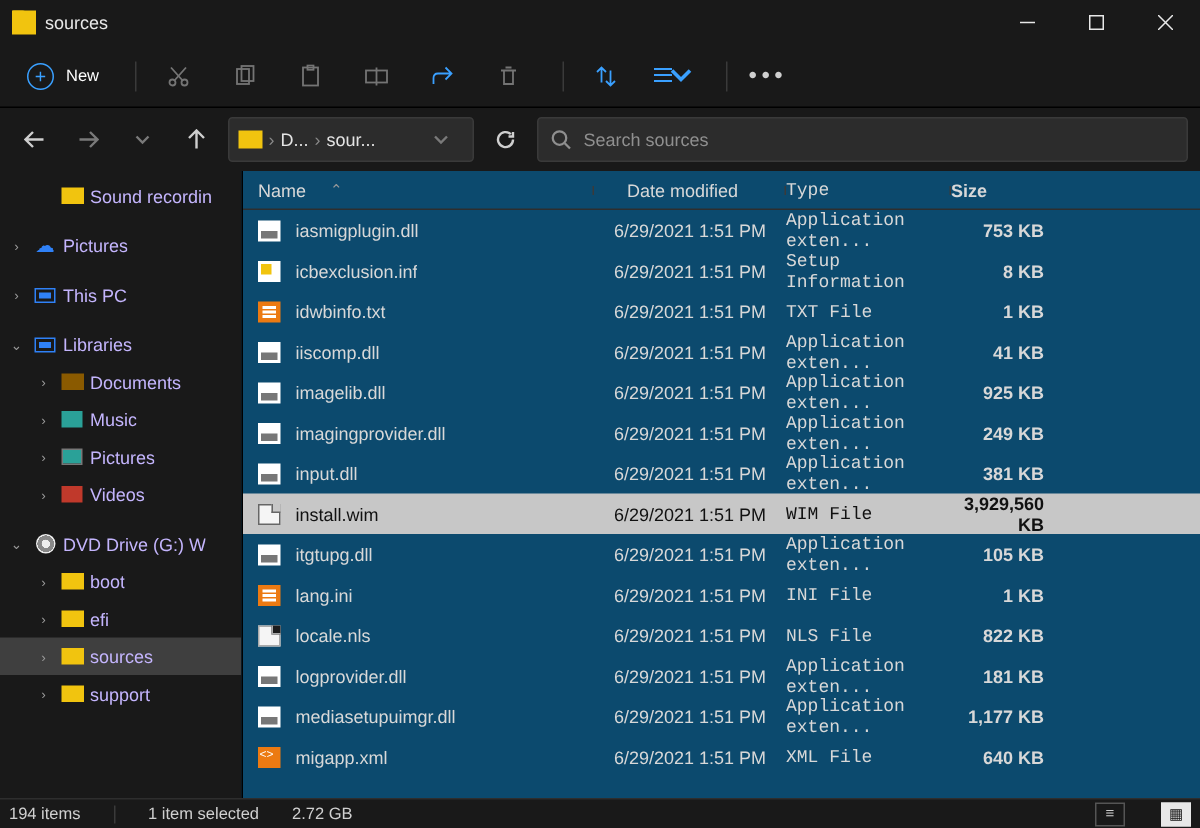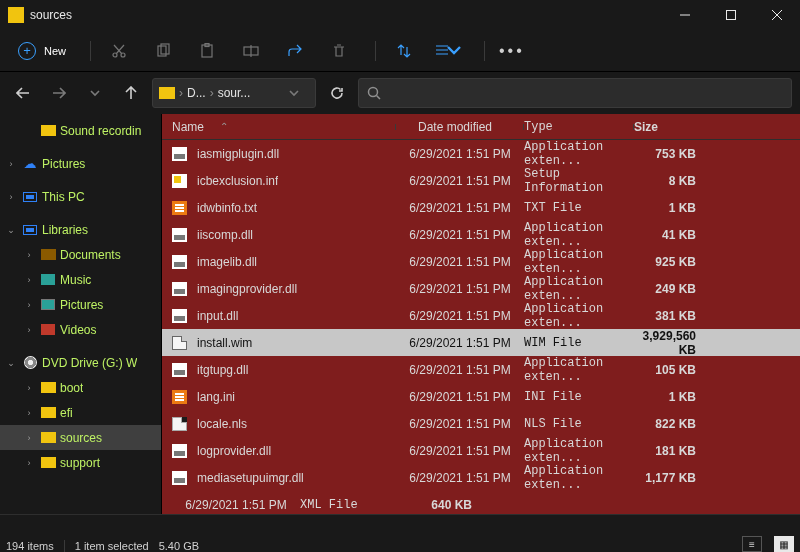--- a/index.html
+++ b/index.html
@@ -40,33 +40,33 @@
   .search svg { width:14px; height:14px; stroke:#8f8f8f; stroke-width:1.5; fill:none; margin-right:8px;}
   .search input { flex:1; background:transparent; border:none; outline:none; color:#e4e4e4; font-size:12px;}
   .search input::placeholder{color:#8f8f8f;}
   
   .split { flex:1; display:flex; min-height:0;}
   .tree { width:161px; background:#191919; overflow:hidden; padding-top:4px;}
   .trow { height:25px; display:flex; align-items:center; padding-left:4px; gap:4px; white-space:nowrap;}
   .trow.sel { background:#3f3f3f; }
   .tw-chev { width:14px; display:flex; justify-content:center; color:#9a9a9a; font-size:9px;}
   .tw-space{ width:14px;}
-  .tlabel { color:#bef264; overflow:hidden; text-overflow:ellipsis;}
+  .tlabel { color:#c4b5fd; overflow:hidden; text-overflow:ellipsis;}
   .ticon { width:16px; height:14px; display:inline-flex; align-items:center; justify-content:center;}
   .ic-folder{ width:15px; height:11px; background:#f1c40f;}
   .ic-blue{ width:14px; height:10px; display:inline-block; border:1px solid #2f81f7;}
   .ic-blue::after{content:"";display:block;width:8px;height:4px;background:#2f81f7;margin:2px 0 0 2px;}
   .ic-disc{ width:13px; height:13px; border-radius:50%; background:radial-gradient(circle,#eee 0 30%, #888 31% 60%, #eee 61% 100%);}
   .ic-img{ width:14px; height:11px; background:linear-gradient(#2aa198,#2aa198); position:relative; border:1px solid #777;}
   .ic-vid{ width:14px; height:11px; background:#c0392b; position:relative;}
   .ic-music{ width:14px; height:11px; background:#2aa198;}
   .ic-cloud{ color:#2f81f7; font-size:13px;}
   .tsep{ height:8px;}
   
-  .list { flex:1; background:#7f1d1d; display:flex; flex-direction:column; border-left:1px solid #000;}
+  .list { flex:1; background:#0c4a6e; display:flex; flex-direction:column; border-left:1px solid #000;}
   .cols { height:26px; display:flex; align-items:center; border-bottom:1px solid #2e2e2e; padding-left:10px; color:#d8d8d8;}
   .col { position:relative; padding-right:10px;}
   .col::after{content:""; position:absolute; right:0; top:4px; bottom:4px; width:1px; background:#3a3a3a;}
   .col:last-child::after{display:none;}
   .c-name{ flex: 0 0 224px; display:flex; align-items:center; gap:8px;}
   .c-date{ flex: 0 0 128px; text-align: center;}
   .c-type{ flex: 0 0 110px; font-family: Liberation Mono, monospace;}
   .c-size{ flex: 0 0 80px; text-align:right; padding-right:18px;font-weight:bold;}
   .sorticon{ color:#9a9a9a; font-size:10px; margin-left:8px;}
   .rows { flex:1; overflow:hidden;}
@@ -81,21 +81,21 @@
   .fi.inf::before{content:""; position:absolute; left:2px; top:2px; width:7px; height:7px; background:#f1c40f;}
   .fi.txt{ background:#ec7a12;}
   .fi.txt::after{content:"";position:absolute;left:3px;top:3px;right:3px;height:2px;background:#fff;box-shadow:0 3px 0 #fff,0 6px 0 #fff;}
   .fi.blank{ background:#f5f5f5; border:1px solid #aaa;}
   .fi.blank::before{content:"";position:absolute;right:-1px;top:-1px;width:5px;height:5px;background:#1c1c1c;border-left:1px solid #aaa;border-bottom:1px solid #aaa;}
   .fi.xml{ background:#ec7a12;}
   .fi.xml::after{content:"<>";position:absolute;left:1px;top:0;font-size:8px;color:#fff;}
   .row.sel .fi.blank{background:#f5f5f5;border-color:#666;}
   .row.sel .fi.blank::before{background:#c7c7c7;border-color:#666;}
   
-  .status { height:38px; background:#191919; border-top:1px solid #2e2e2e; display:flex; align-items:flex-end; padding:0 6px; gap:10px; font-size:11px; color:#d0d0d0;}
+  .status { height:20px; background:#191919; border-top:1px solid #2e2e2e; display:flex; align-items:center; padding:0 6px; gap:22px; font-size:11px; color:#d0d0d0;}
   .svbar{width:1px;height:12px;background:#3a3a3a;}
   .status-spacer{flex:1;}
   .viewbtn{width:20px;height:16px;border:1px solid #555;display:flex;align-items:center;justify-content:center;font-size:10px;margin-left:2px;}
   .viewbtn.active{background:#e8e8e8;color:#111;border-color:#e8e8e8;}
 </style>
 </head>
 <body>
 
 <div class="window">
 
@@ -217,20 +217,21 @@
     <div class="refresh navbtn">
         <svg viewBox="0 0 14 14">
           <path d="M12 7 A5 5 0 1 1 10.5 3.5 M12 2 V5 H9"></path>
         </svg>
       </div>
     <div class="search">
       <svg viewBox="0 0 14 14">
           <circle cx="6" cy="6" r="4.5"></circle>
           <path d="M9.5 9.5 L13 13"></path>
         </svg>
+      <input type="text" placeholder="Search sources" style="">
     </div>
   </div>
 
   <div class="split">
 
     <div class="tree">
       <div class="trow">
           <span class="tw-space"></span>
           <span class="tw-space"></span>
           <span class="ticon">
@@ -456,31 +457,35 @@
           <div class="row">
             <div class="c-name">
               <span class="fi dll"></span>
               <span class="filetext">mediasetupuimgr.dll</span>
             </div>
             <div class="c-date">6/29/2021 1:51 PM</div>
             <div class="c-type">Application exten...</div>
             <div class="c-size">1,177 KB</div>
           </div>
           <div class="row">
+            <div class="c-name">
+              <span class="fi xml"></span>
+              <span class="filetext">migapp.xml</span>
+            </div>
             <div class="c-date">6/29/2021 1:51 PM</div>
             <div class="c-type">XML File</div>
             <div class="c-size">640 KB</div>
           </div>
         </div>
     </div>
   </div>
 
   <div class="status">
     <span>194 items</span>
     <span class="svbar"></span>
     <span>1 item selected</span>
-    <span>5.40 GB</span>
+    <span>2.72 GB</span>
     <div class="status-spacer"></div>
     <div class="viewbtn">≡</div>
     <div class="viewbtn active">▦</div>
   </div>
 
 </div>
 
 </body></html>

